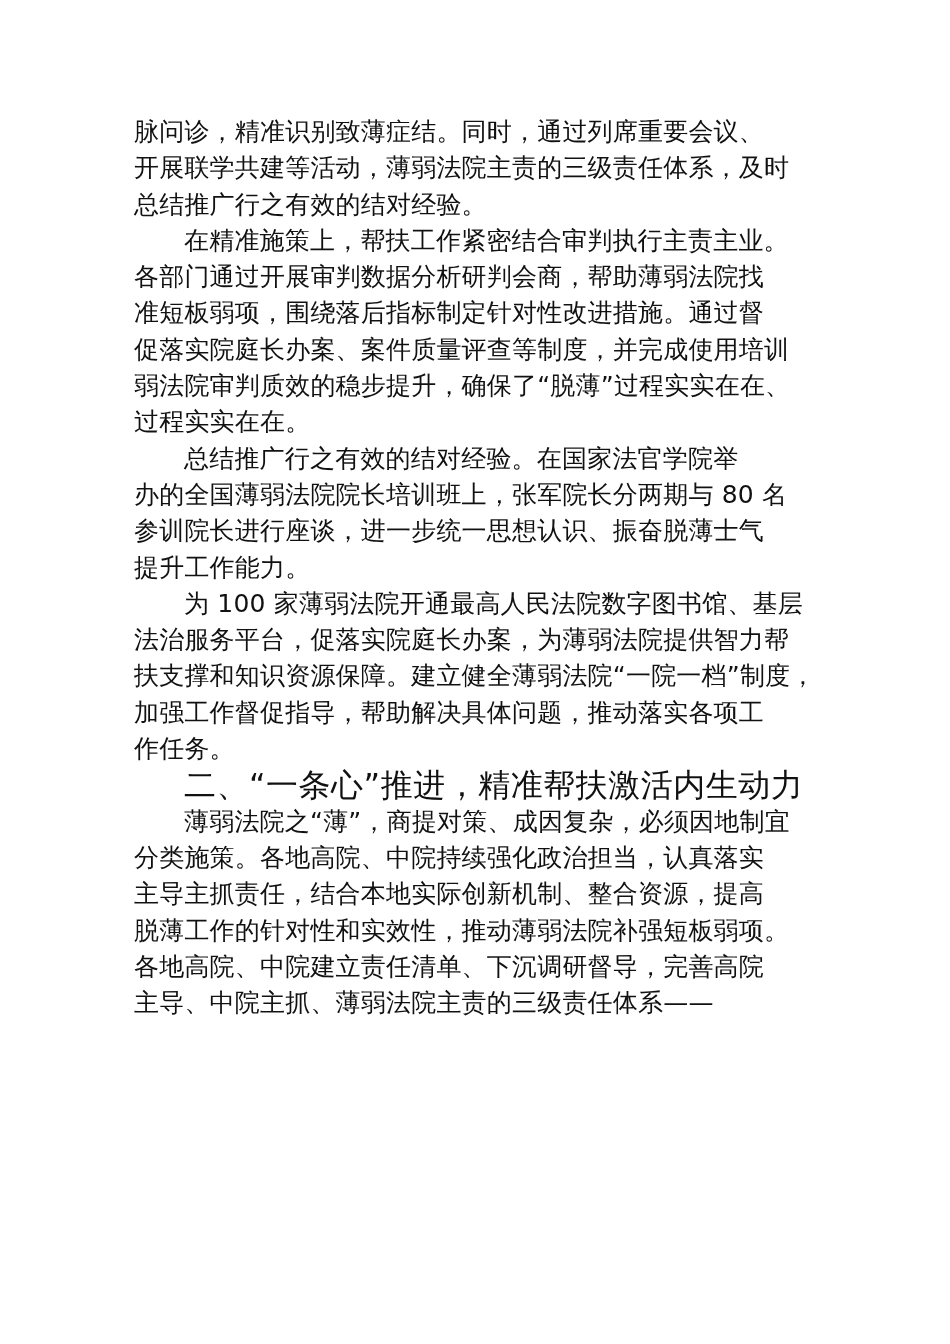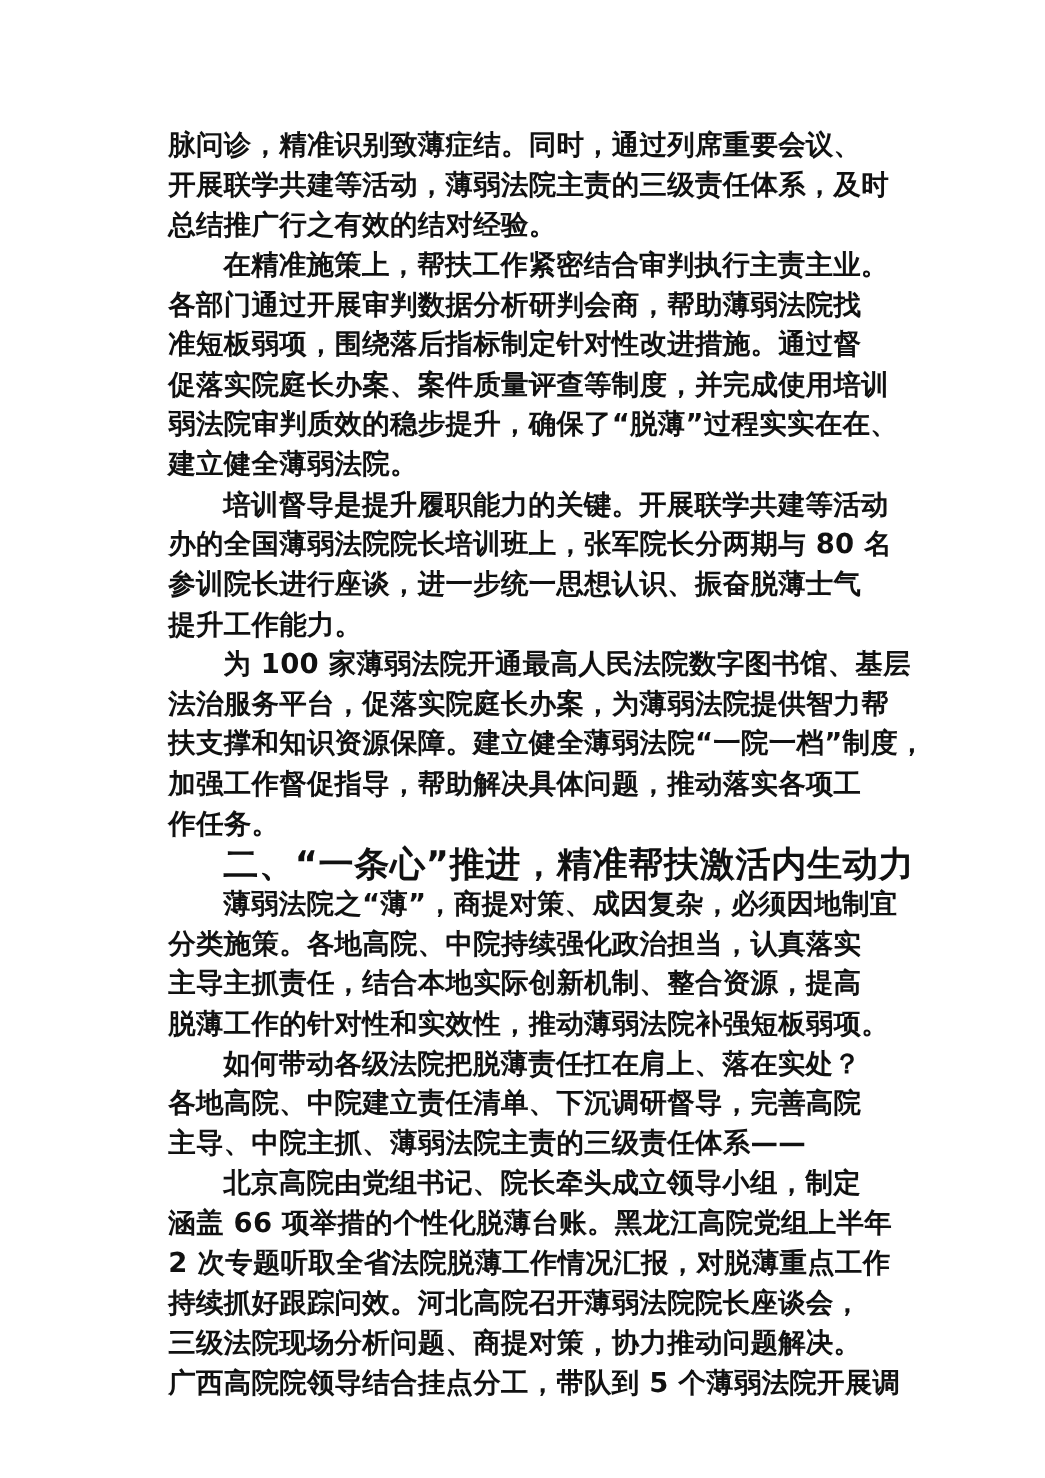--- a/index.html
+++ b/index.html
@@ -10,24 +10,23 @@
   body {
     width: 950px;
     height: 1344px;
     position: relative;
     overflow: hidden;
     font-family: "DejaVu Sans", "Liberation Sans", sans-serif;
     color: #111111;
   }
   .page {
     position: absolute;
-    left: 153px;
+    left: 134px;
     top: 114px;
     width: 668px;
-    font-weight: bold;
   }
   .line {
     display: block;
     height: 36.3px;
     line-height: 36.3px;
     font-size: 25px;
     white-space: nowrap;
     letter-spacing: 0.2px;
   }
   .indent {
@@ -48,25 +47,25 @@
     <span class="line">开展联学共建等活动，薄弱法院主责的三级责任体系，及时</span>
     <span class="line">总结推广行之有效的结对经验。</span>
   </div>
 
   <div>
     <span class="line indent">在精准施策上，帮扶工作紧密结合审判执行主责主业。</span>
     <span class="line">各部门通过开展审判数据分析研判会商，帮助薄弱法院找</span>
     <span class="line">准短板弱项，围绕落后指标制定针对性改进措施。通过督</span>
     <span class="line">促落实院庭长办案、案件质量评查等制度，并完成使用培训</span>
     <span class="line">弱法院审判质效的稳步提升，确保了“脱薄”过程实实在在、</span>
-    <span class="line">建立健全薄弱法院。</span>
+    <span class="line">过程实实在在。</span>
   </div>
 
   <div>
-    <span class="line indent">培训督导是提升履职能力的关键。开展联学共建等活动</span>
+    <span class="line indent">总结推广行之有效的结对经验。在国家法官学院举</span>
     <span class="line">办的全国薄弱法院院长培训班上，张军院长分两期与 80 名</span>
     <span class="line">参训院长进行座谈，进一步统一思想认识、振奋脱薄士气</span>
     <span class="line">提升工作能力。</span>
   </div>
 
   <div>
     <span class="line indent">为 100 家薄弱法院开通最高人民法院数字图书馆、基层</span>
     <span class="line">法治服务平台，促落实院庭长办案，为薄弱法院提供智力帮</span>
     <span class="line">扶支撑和知识资源保障。建立健全薄弱法院“一院一档”制度，</span>
     <span class="line">加强工作督促指导，帮助解决具体问题，推动落实各项工</span>
@@ -78,27 +77,18 @@
   </div>
 
   <div>
     <span class="line indent">薄弱法院之“薄”，商提对策、成因复杂，必须因地制宜</span>
     <span class="line">分类施策。各地高院、中院持续强化政治担当，认真落实</span>
     <span class="line">主导主抓责任，结合本地实际创新机制、整合资源，提高</span>
     <span class="line">脱薄工作的针对性和实效性，推动薄弱法院补强短板弱项。</span>
   </div>
 
   <div>
-    <span class="line indent">如何带动各级法院把脱薄责任扛在肩上、落在实处？</span>
     <span class="line">各地高院、中院建立责任清单、下沉调研督导，完善高院</span>
     <span class="line">主导、中院主抓、薄弱法院主责的三级责任体系——</span>
   </div>
 
-  <div>
-    <span class="line indent">北京高院由党组书记、院长牵头成立领导小组，制定</span>
-    <span class="line">涵盖 66 项举措的个性化脱薄台账。黑龙江高院党组上半年</span>
-    <span class="line">2 次专题听取全省法院脱薄工作情况汇报，对脱薄重点工作</span>
-    <span class="line">持续抓好跟踪问效。河北高院召开薄弱法院院长座谈会，</span>
-    <span class="line">三级法院现场分析问题、商提对策，协力推动问题解决。</span>
-    <span class="line">广西高院院领导结合挂点分工，带队到 5 个薄弱法院开展调</span>
-  </div>
 
 </div>
 
 </body></html>

